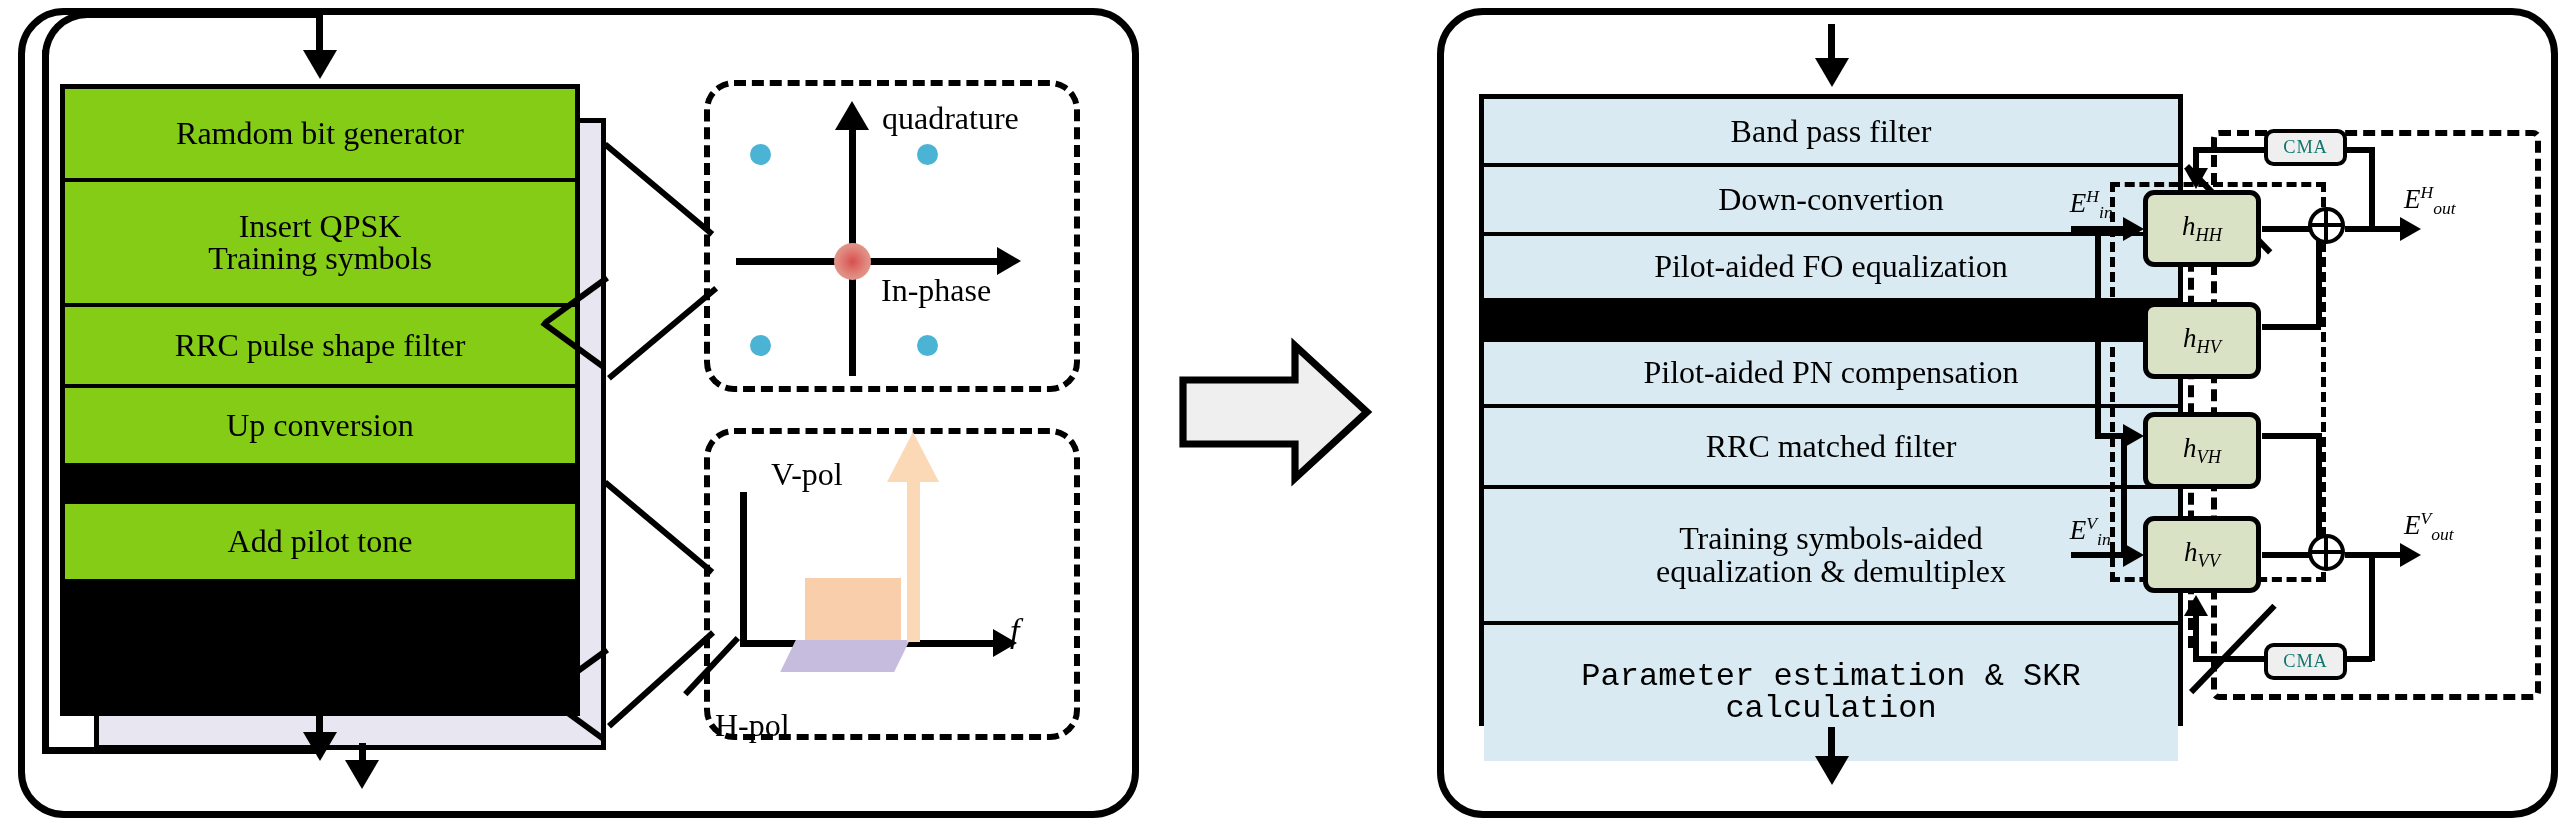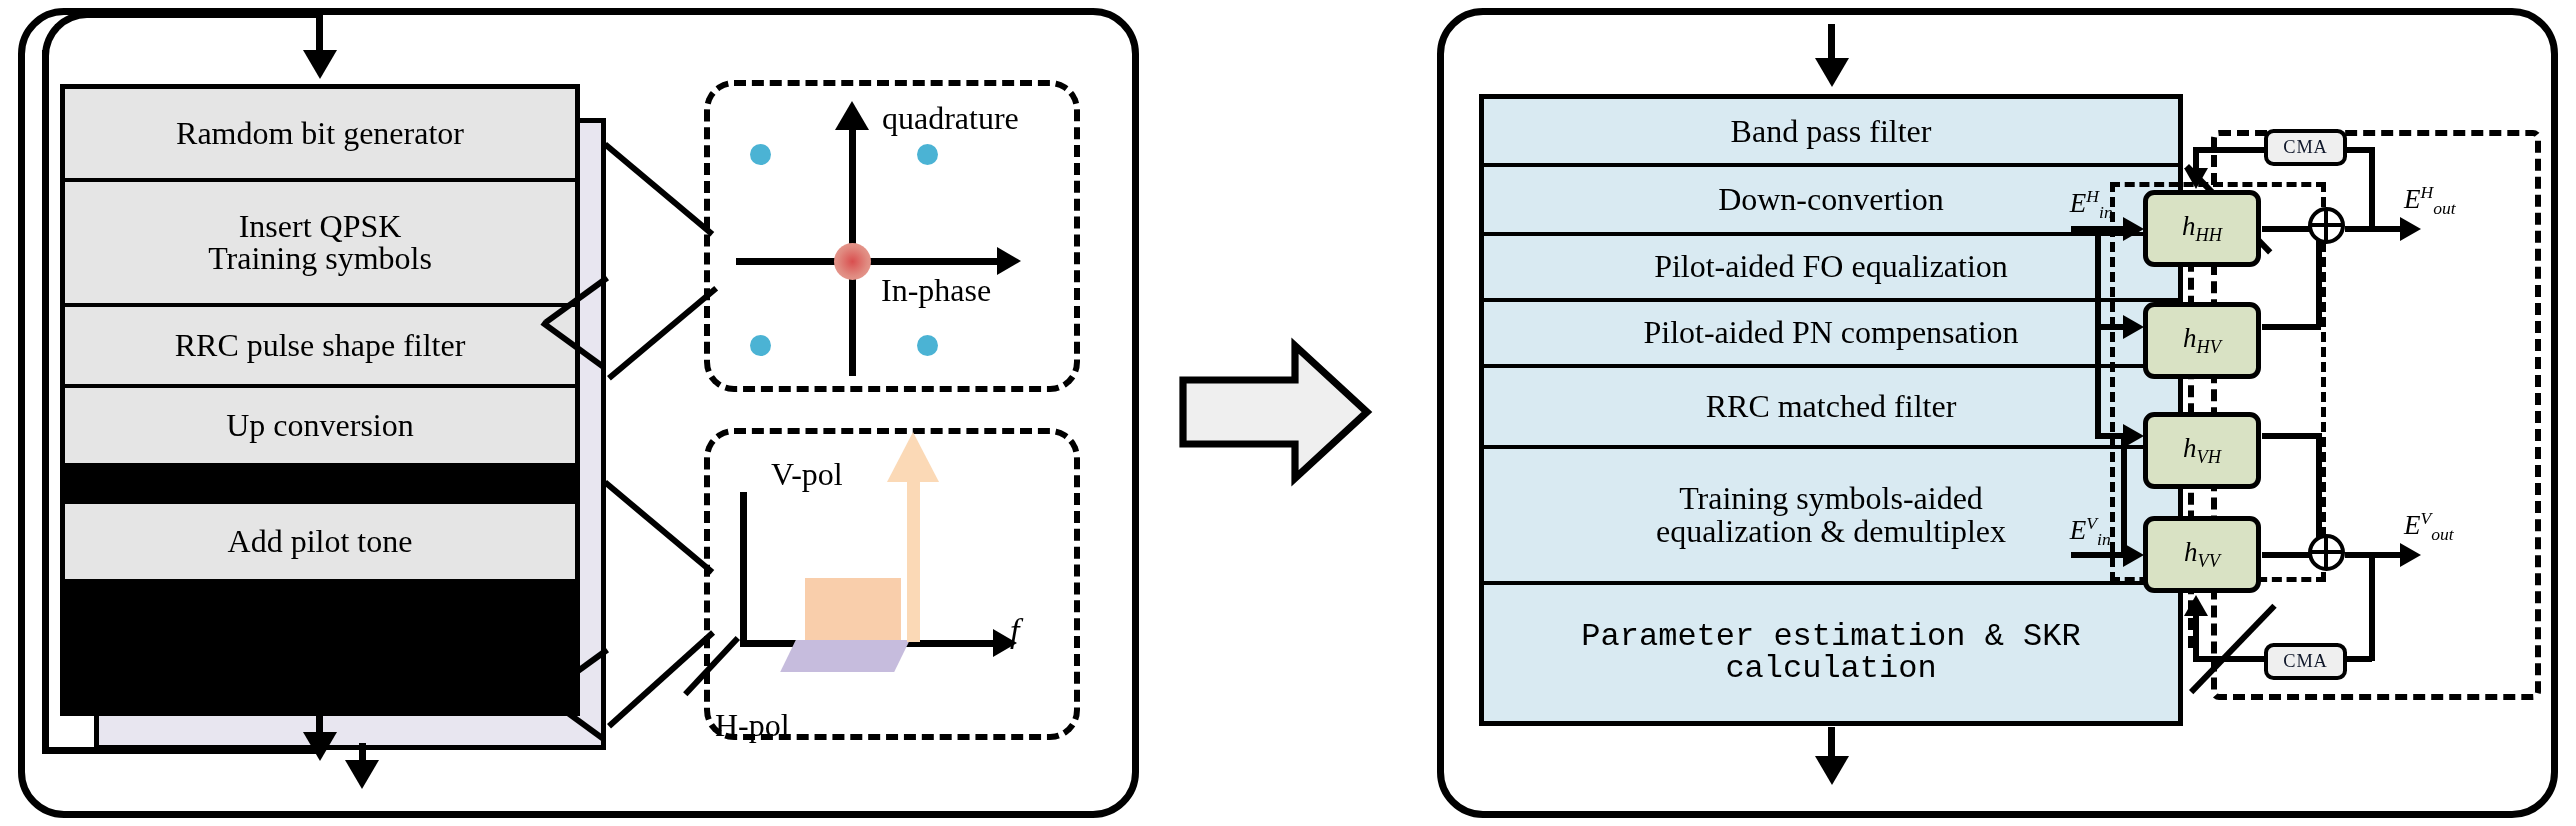--- a/index.html
+++ b/index.html
@@ -42,21 +42,21 @@
     text-align:center;
     line-height:1.02;
     color:#000;
     box-sizing:border-box;
     border-bottom:4.8px solid #000;
     font-size:32px;
     padding:0 4.8px;
     white-space:pre-line;
   }
   .stack .blk:last-child{border-bottom:none;}
-  #tx-stack .blk{background:#e5e5e5;}
+  #tx-stack .blk{background:#84cc16;}
   #rx-stack .blk{background:#d9eaf2;}
 
   #tx-stack{left:60px; top:84px; width:520px; height:632px;}
   #rx-stack{left:1479px;top:94px;width:704px;height:632px;}
 
   
   .vshaft{position:absolute;background:#000;width:7.2px;}
   .hshaft{position:absolute;background:#000;height:7.2px;}
   .tri-down{
     position:absolute;width:0;height:0;
@@ -113,21 +113,21 @@
   #mimo{position:absolute;left:2081px;top:124px;width:456px;height:576px;}
   .hblk{
     position:absolute;background:#d9e2c4;border:5.6px solid #000;border-radius:11.2px;
     box-sizing:border-box;display:flex;align-items:center;justify-content:center;
     font-style:italic;font-size:27px;color:#000;
   }
   .hblk sub{font-size:18.4px;font-style:italic;}
   .cma{
     position:absolute;background:#efefef;border:4.8px solid #000;border-radius:9.6px;
     box-sizing:border-box;display:flex;align-items:center;justify-content:center;
-    font-size:18.4px;color:#0f172a;letter-spacing:0.8px;
+    font-size:18.4px;color:#0f766e;letter-spacing:0.8px;
   }
   .wire-h{position:absolute;background:#000;height:5.6px;}
   .wire-v{position:absolute;background:#000;width:5.6px;}
   .sum{
     position:absolute;width:37px;height:37px;border:4.8px solid #000;border-radius:50%;
     box-sizing:border-box;background:#fff;
   }
   .sum:before{content:"";position:absolute;left:-1.6px;top:12px;width:34px;height:4px;background:#000;}
   .sum:after{content:"";position:absolute;top:-1.6px;left:12px;height:34px;width:4px;background:#000;}
   .arrw-right-sm{
@@ -222,21 +222,21 @@
 
   <div class="panel" id="rx-panel"></div>
 
   <div class="vshaft" style="left:1828px;top:24px;height:46px;"></div>
   <div class="tri-down" style="left:1815px;top:58px;"></div>
 
   <div class="stack" id="rx-stack">
     <div class="blk" style="height:11.0%;">Band pass filter</div>
     <div class="blk" style="height:11.0%;">Down-convertion</div>
     <div class="blk" style="height:10.6%;">Pilot-aided FO equalization</div>
-    <div class="blk" style="height:10.6%;">Pilot-aided PN compensation</div>
+    <div class="blk" style="height:10.6%;margin-top:40px;">Pilot-aided PN compensation</div>
     <div class="blk" style="height:13.0%;">RRC matched filter</div>
     <div class="blk" style="height:22.0%;">Training symbols-aided
 equalization &amp; demultiplex</div>
     <div class="blk" style="height:21.8%;font-family:Liberation Mono, monospace;">Parameter estimation &amp; SKR
 calculation</div>
   </div>
 
   <div class="vshaft" style="left:1828px;top:727px;height:38px;"></div>
   <div class="tri-down" style="left:1815px;top:756px;"></div>
 

